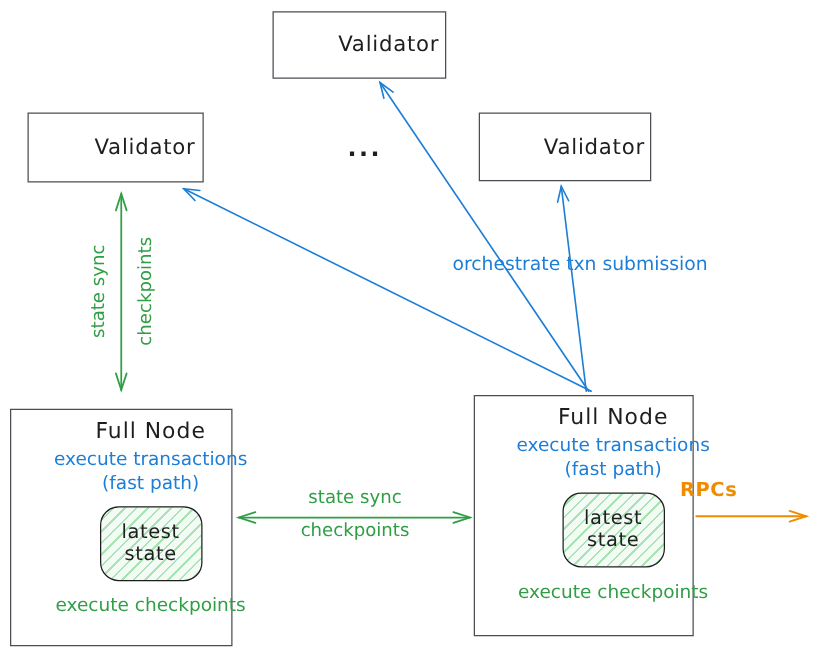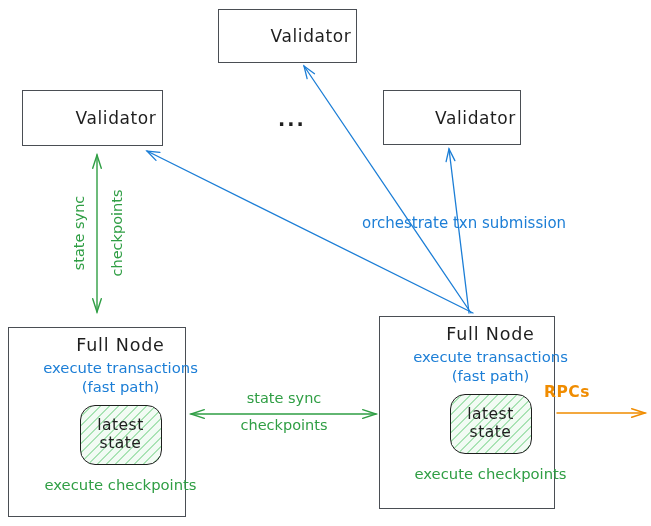--- a/index.html
+++ b/index.html
@@ -22,21 +22,21 @@
   .state-box{
     width:80px;height:58px;margin-top:8px;border:1.6px solid var(--ink);border-radius:15px;
     display:flex;flex-direction:column;align-items:center;justify-content:center;
     font-size:15.5px;line-height:1.15;letter-spacing:.5px;
     background:repeating-linear-gradient(135deg,var(--state_hatch) 0 1.4px,var(--state_fill) 1.4px 6.5px);
   }
   .fn-footer{color:var(--green);font-size:14.8px;margin-top:11px;white-space:nowrap;}
 
   .lbl{position:absolute;white-space:nowrap;}
   .ellipsis{left:278px;top:108px;font-size:19px;font-weight:bold;letter-spacing:2px;color:var(--ink);}
-  .orchestrate{left:362px;top:214px;color:var(--blue);font-size:15px;}
+  .orchestrate{left:362px;top:202px;color:var(--blue);font-size:15px;}
   .rpcs{left:544px;top:383px;color:var(--orange);font-size:15.5px;font-weight:bold;letter-spacing:.5px;}
   .vlab{color:var(--green);font-size:14.5px;transform:translate(-50%,-50%) rotate(-90deg);transform-origin:center;}
   .hlab{color:var(--green);font-size:14.5px;transform:translateX(-50%);}
 </style>
 </head>
 <body>
 
 <div class="canvas">
 
   <svg class="arrow-layer" width="651" height="526" viewBox="0 0 651 526">

